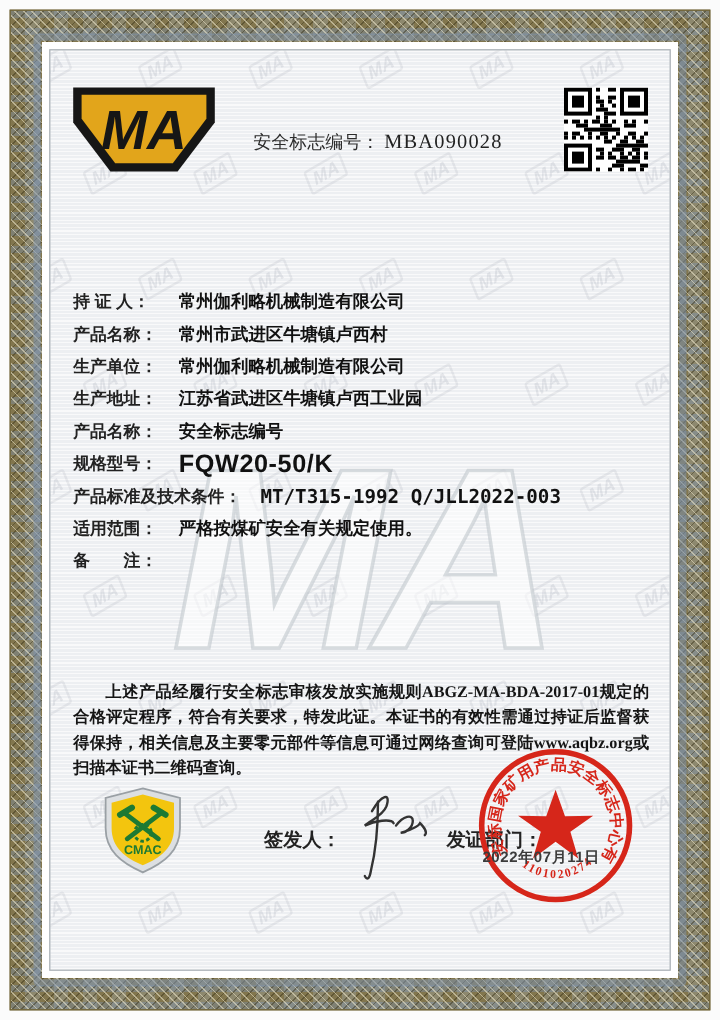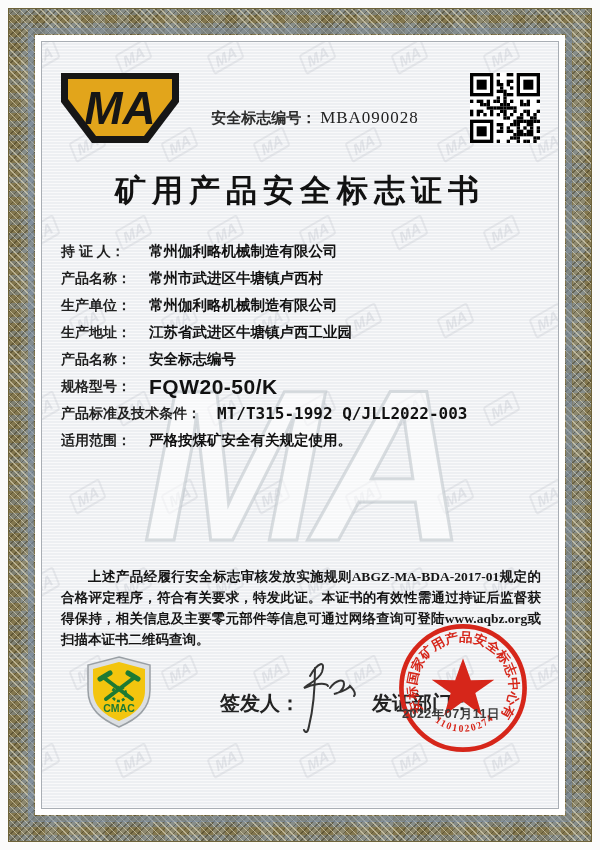--- a/index.html
+++ b/index.html
@@ -23,21 +23,21 @@
     color:rgba(148,157,168,.20);border:2px solid rgba(148,157,168,.16);border-radius:3px;
     padding:0 4px;transform:rotate(-30deg) skewX(-8deg);}
   .wm-big{position:absolute;left:0;right:0;top:300px;text-align:center;z-index:0;pointer-events:none;
     font:italic 900 215px "Liberation Sans",sans-serif;color:rgba(255,255,255,.55);
     -webkit-text-stroke:3px rgba(188,194,201,.55);letter-spacing:-10px;}
   .content{position:absolute;inset:0;z-index:1;}
 
   
   .ma-logo{position:absolute;left:16px;top:28px;}
   .hdr-line{position:absolute;left:160px;top:66px;width:226px;text-align:center;white-space:nowrap;}
-  .hdr-label{font-weight:700;font-size:15px;color:#2c2c2c;}
+  .hdr-label{font-weight:400;font-size:15px;color:#2c2c2c;}
   .hdr-value{font-family:"Liberation Serif",serif;font-size:17px;color:#222;letter-spacing:1px;margin-left:4px;}
   .qr{position:absolute;left:428px;top:31px;width:70px;height:70px;background:#fff;}
 
   .title{position:absolute;left:0;right:0;top:128px;text-align:center;
     font-family:"Liberation Serif",serif;font-weight:900;font-size:31px;color:#111;
     letter-spacing:6px;}
 
   
   .rows{position:absolute;left:19px;top:196px;width:478px;}
   .row{display:flex;align-items:center;height:27px;white-space:nowrap;}
@@ -47,21 +47,21 @@
   .val.sans{font-family:"Liberation Sans",sans-serif;font-size:21px;letter-spacing:.5px;}
   .val.mono{font-family:"DejaVu Sans Mono",monospace;font-size:16px;margin-left:16px;}
   .val.date{width:160px;flex:0 0 auto;}
 
   .statement{position:absolute;left:19px;top:524px;width:480px;
     font-family:"Liberation Serif",serif;font-weight:700;font-size:13.5px;color:#151515;
     line-height:21px;text-indent:2em;text-align:justify;}
 
   
   .cmac{position:absolute;left:40px;top:612px;}
-  .signer-label,.dept-label{position:absolute;font-weight:700;font-size:20px;color:#222;top:648px;}
+  .signer-label,.dept-label{position:absolute;font-weight:700;font-size:16px;color:#222;top:648px;}
   .signer-label{left:178px;}
   .dept-label{left:330px;}
   .signature{position:absolute;left:240px;top:606px;}
   .seal{position:absolute;left:351px;top:576px;z-index:2;}
   .seal-date{position:absolute;left:360px;top:664px;z-index:3;
     font-weight:700;font-size:12.5px;color:#3b3b3b;letter-spacing:.5px;}
 </style>
 </head>
 <body>
 
@@ -268,21 +268,20 @@
           <rect x="63.333333333333336" y="63.333333333333336" width="3.3333333333333335" height="3.3333333333333335" fill="#000"></rect>
           <rect x="63.333333333333336" y="66.66666666666667" width="3.3333333333333335" height="3.3333333333333335" fill="#000"></rect>
           <rect x="66.66666666666667" y="26.666666666666668" width="3.3333333333333335" height="3.3333333333333335" fill="#000"></rect>
           <rect x="66.66666666666667" y="36.66666666666667" width="3.3333333333333335" height="3.3333333333333335" fill="#000"></rect>
           <rect x="66.66666666666667" y="46.66666666666667" width="3.3333333333333335" height="3.3333333333333335" fill="#000"></rect>
           <rect x="66.66666666666667" y="53.333333333333336" width="3.3333333333333335" height="3.3333333333333335" fill="#000"></rect>
           <rect x="66.66666666666667" y="56.66666666666667" width="3.3333333333333335" height="3.3333333333333335" fill="#000"></rect>
           <rect x="66.66666666666667" y="63.333333333333336" width="3.3333333333333335" height="3.3333333333333335" fill="#000"></rect>
         </svg>
 
-      <div class="title">矿用产品安全标志证书</div>
 
       <div class="rows">
         <div class="row">
             <span class="lab">持 证 人：</span>
             <span class="val">常州伽利略机械制造有限公司</span>
           </div>
         <div class="row">
             <span class="lab">产品名称：</span>
             <span class="val">常州市武进区牛塘镇卢西村</span>
           </div>
@@ -302,20 +301,23 @@
             <span class="lab">规格型号：</span>
             <span class="val sans">FQW20-50/K</span>
           </div>
         <div class="row">
             <span class="lab wide">产品标准及技术条件：</span>
             <span class="val mono">MT/T315-1992 Q/JLL2022-003</span>
           </div>
         <div class="row">
             <span class="lab">适用范围：</span>
             <span class="val">严格按煤矿安全有关规定使用。</span>
+          </div>
+        <div class="row">
+            <span class="lab wide">备　　注：</span>
           </div>
       </div>
 
       <div class="statement">上述产品经履行安全标志审核发放实施规则ABGZ-MA-BDA-2017-01规定的合格评定程序，符合有关要求，特发此证。本证书的有效性需通过持证后监督获得保持，相关信息及主要零元部件等信息可通过网络查询可登陆www.aqbz.org或扫描本证书二维码查询。</div>
 
       <svg class="cmac" width="74" height="78" viewBox="0 0 74 78">
         <path d="M37 3 L68 11 V36 C68 55 55 65 37 73 C19 65 6 55 6 36 V11 Z" fill="#dcdfe2" stroke="#9aa0a5" stroke-width="1.5"></path>
         <path d="M37 8 L63 15 V36 C63 52 52 61 37 67 C22 61 11 52 11 36 V15 Z" fill="#f3c50e"></path>
         <g stroke="#1d7a33" stroke-width="4" stroke-linecap="round">
           <path d="M21 23 L50 45"></path>

